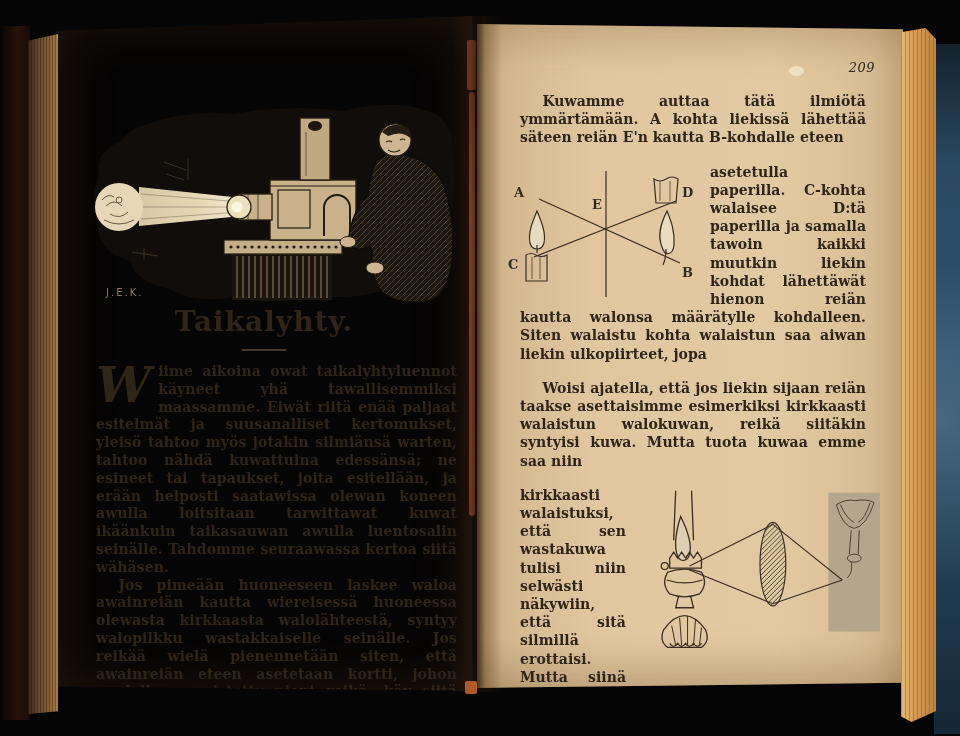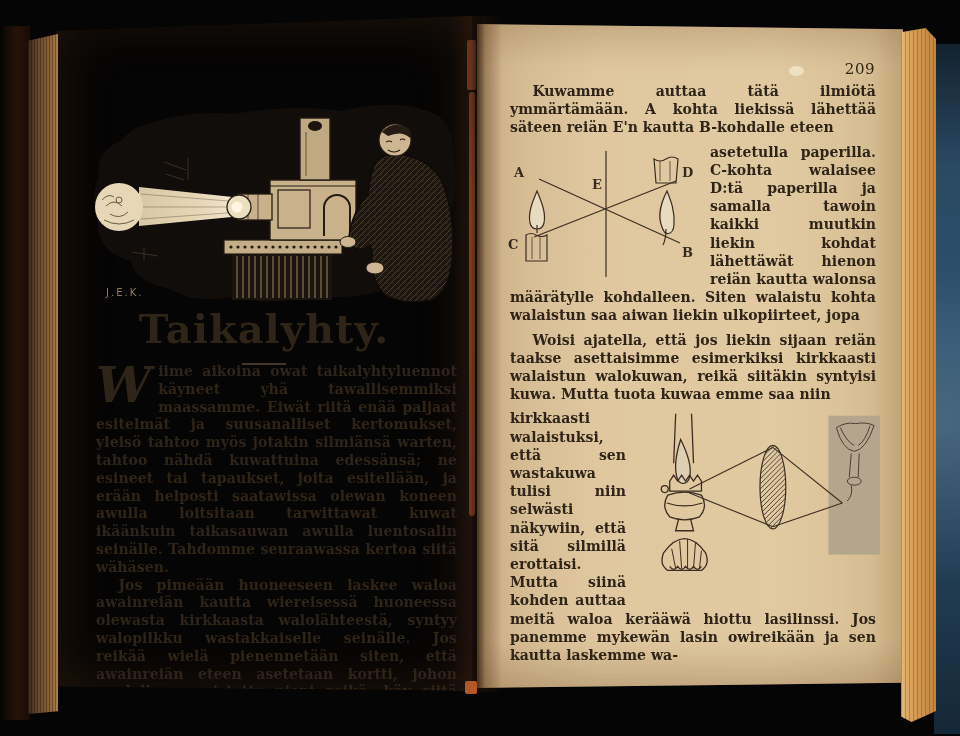--- a/index.html
+++ b/index.html
@@ -37,33 +37,33 @@
     background:linear-gradient(90deg,rgba(59,33,14,0) 0,rgba(59,33,14,.32) 38%,rgba(26,13,5,.62) 51%,rgba(59,33,14,.24) 66%,rgba(59,33,14,0) 100%);}
   .gutter-red{position:absolute;left:469px;top:92px;width:6px;height:424px;z-index:4;border-radius:3px;
     background:linear-gradient(#7c3a20,#9a4a26 30%,#8a3f20);}
   .gutter-red-top{position:absolute;left:467px;top:40px;width:9px;height:50px;z-index:4;background:#7c3a1f;border-radius:2px;}
   .gutter-red-bottom{position:absolute;left:465px;top:681px;width:12px;height:13px;z-index:6;background:#b15a28;border-radius:2px;}
 
   
   .lp-ill{position:absolute;left:36px;top:86px;width:368px;height:206px;}
   .lp-ill svg{display:block;width:100%;height:100%;}
   .lp-head{position:absolute;left:0;right:0;top:289px;text-align:center;}
-  .lp-title{font-size:40px;font-weight:bold;letter-spacing:1px;}
+  .lp-title{font-size:28px;font-weight:bold;letter-spacing:1px;}
   .lp-rule{width:44px;height:2px;background:#46362a;margin:11px auto 0;}
   .lp-body{position:absolute;left:40px;right:15px;top:347px;
     font-size:14px;font-weight:bold;line-height:17.8px;text-align:justify;letter-spacing:.1px;}
   .lp-body p{margin:0;}
   .dropcap{float:left;font-size:49px;line-height:38px;font-style:italic;font-weight:bold;padding:3px 7px 0 0;}
   .p-indent{text-indent:1.6em;}
 
   
-  .rp-num{position:absolute;top:40px;right:28px;font-size:15px;letter-spacing:.5px;}
+  .rp-num{position:absolute;top:40px;right:28px;font-size:13px;letter-spacing:.5px;font-style:italic;}
   .rp-body{position:absolute;left:27px;right:21px;top:56px;
     font-size:14px;font-weight:bold;line-height:18.2px;text-align:justify;letter-spacing:.05px;}
-  .rp-body p{margin:6px;}
+  .rp-body p{margin:16px;}
   .fig1-float{float:left;width:196px;height:138px;margin:4px 10px 2px 0;}
   .fig2-float{float:right;width:248px;height:182px;margin:2px 0 4px 8px;}
   .fig1-float svg,.fig2-float svg{display:block;width:100%;height:100%;}
   .clear-l{clear:left;}
   .stain{position:absolute;width:15px;height:10px;border-radius:50%;background:#efe2c4;opacity:.9;}
 
   .fig-label{font-family:"DejaVu Serif",serif;font-size:13px;fill:#342a1f;}
   .sig{font-family:"DejaVu Sans",sans-serif;font-size:10px;letter-spacing:2px;fill:#8d7b59;}
 </style>
 </head>

